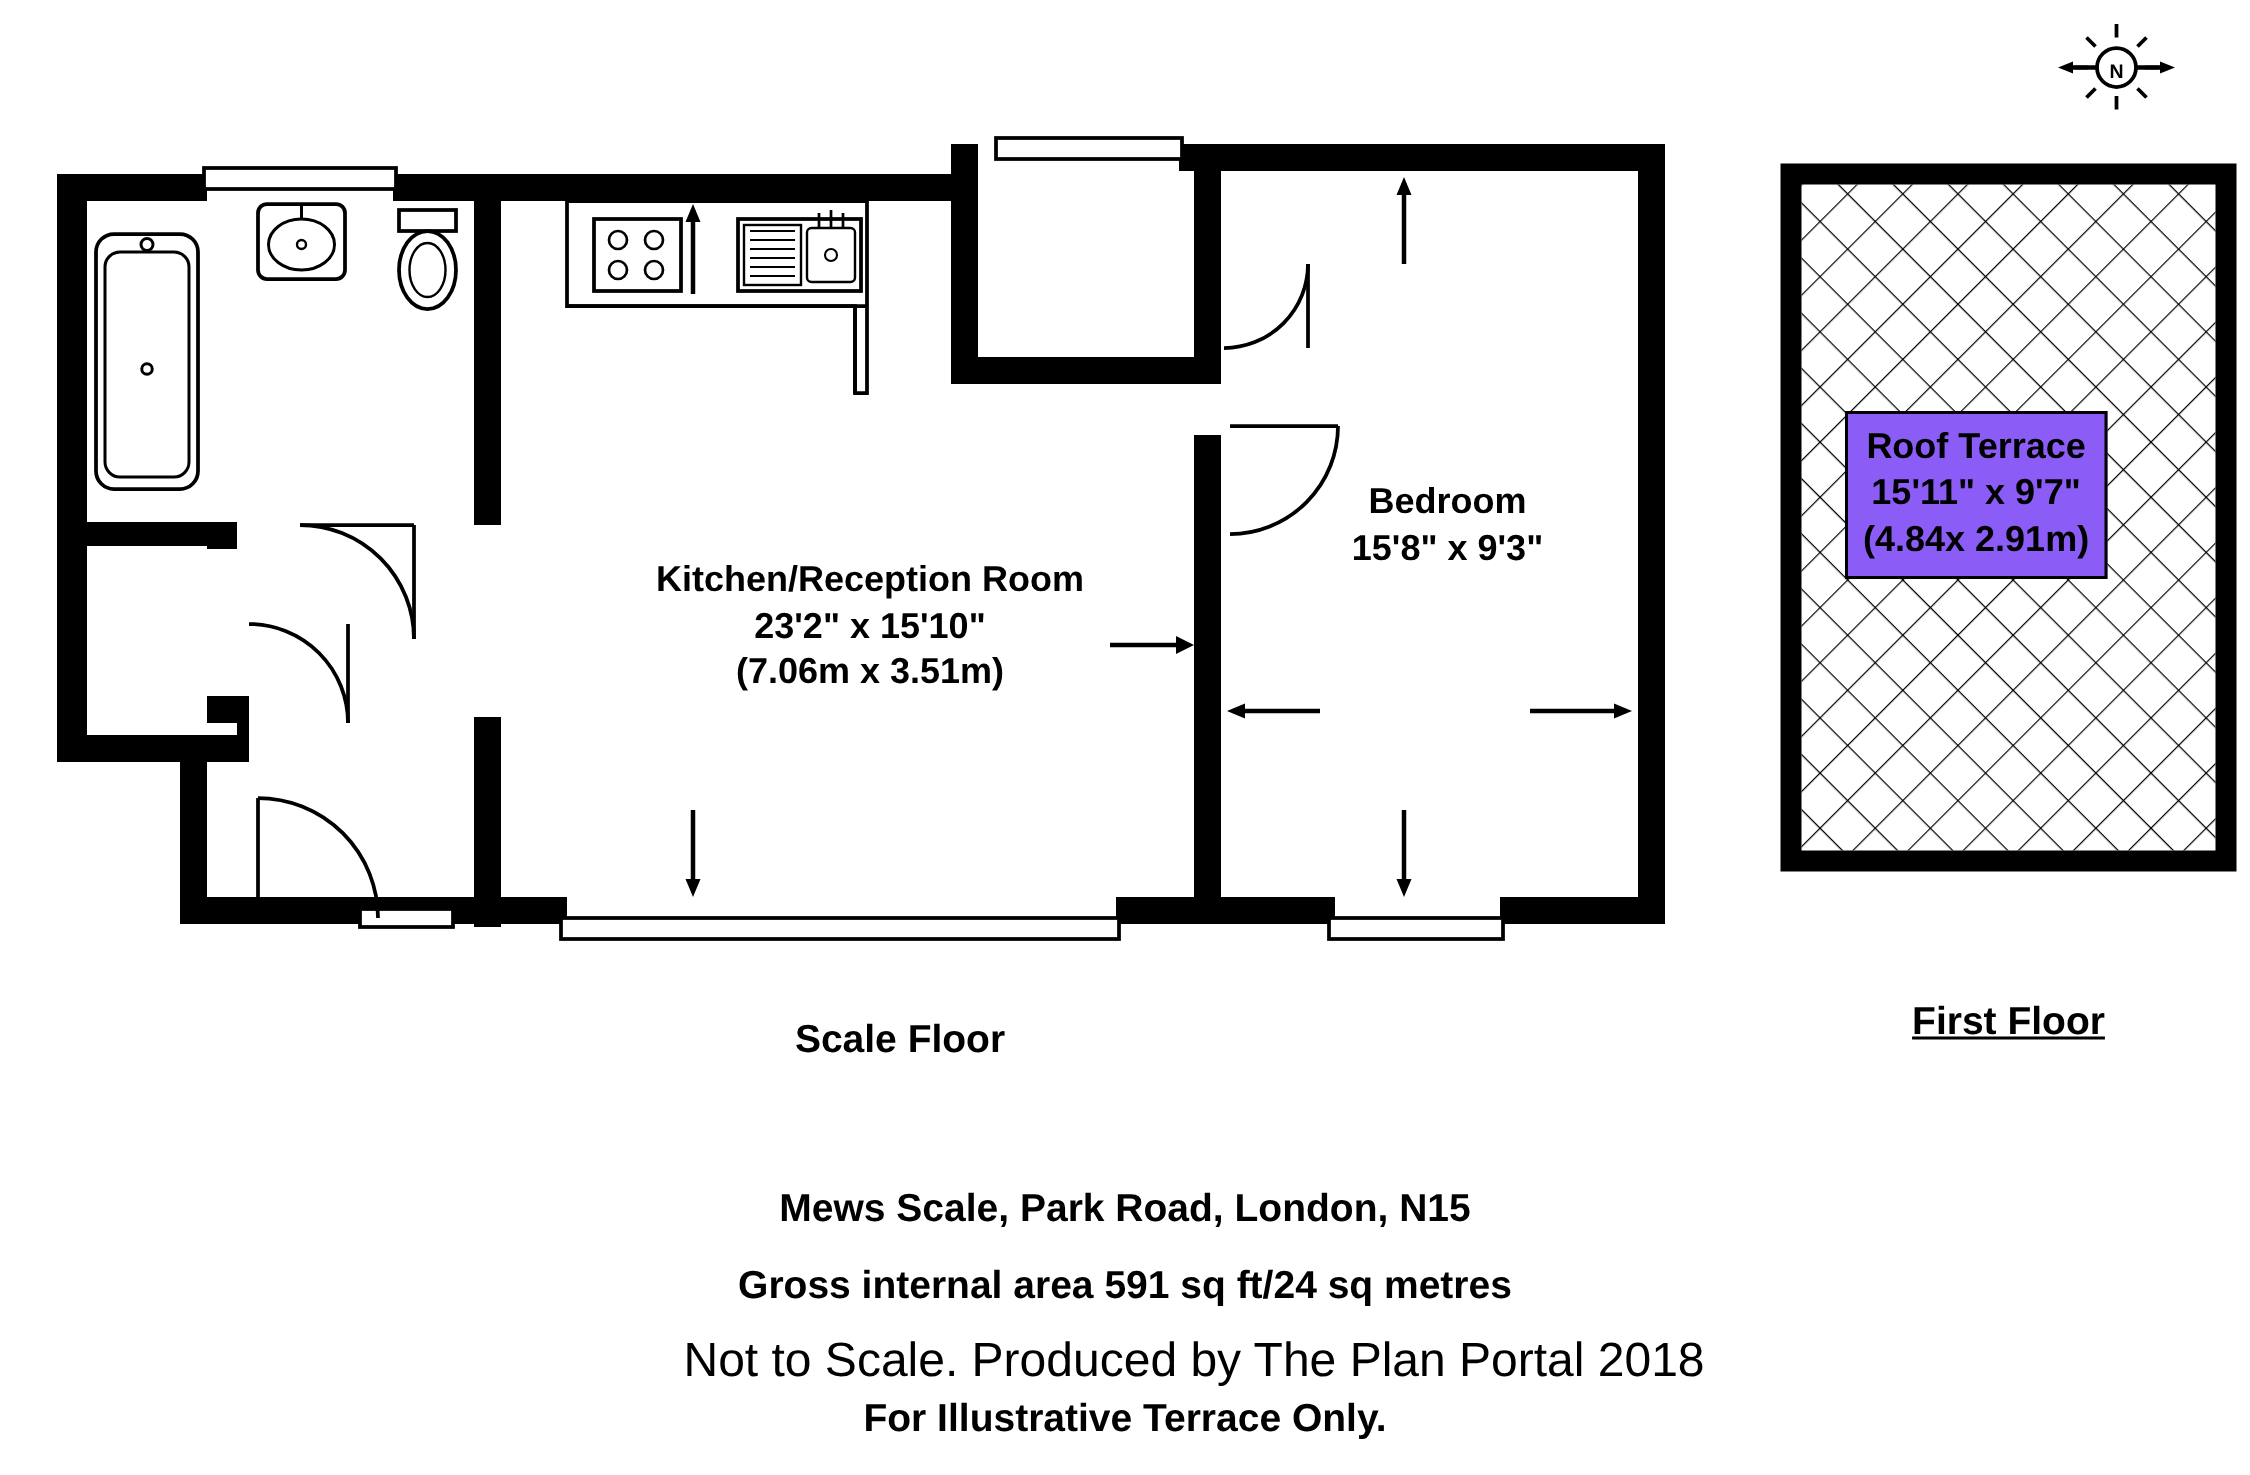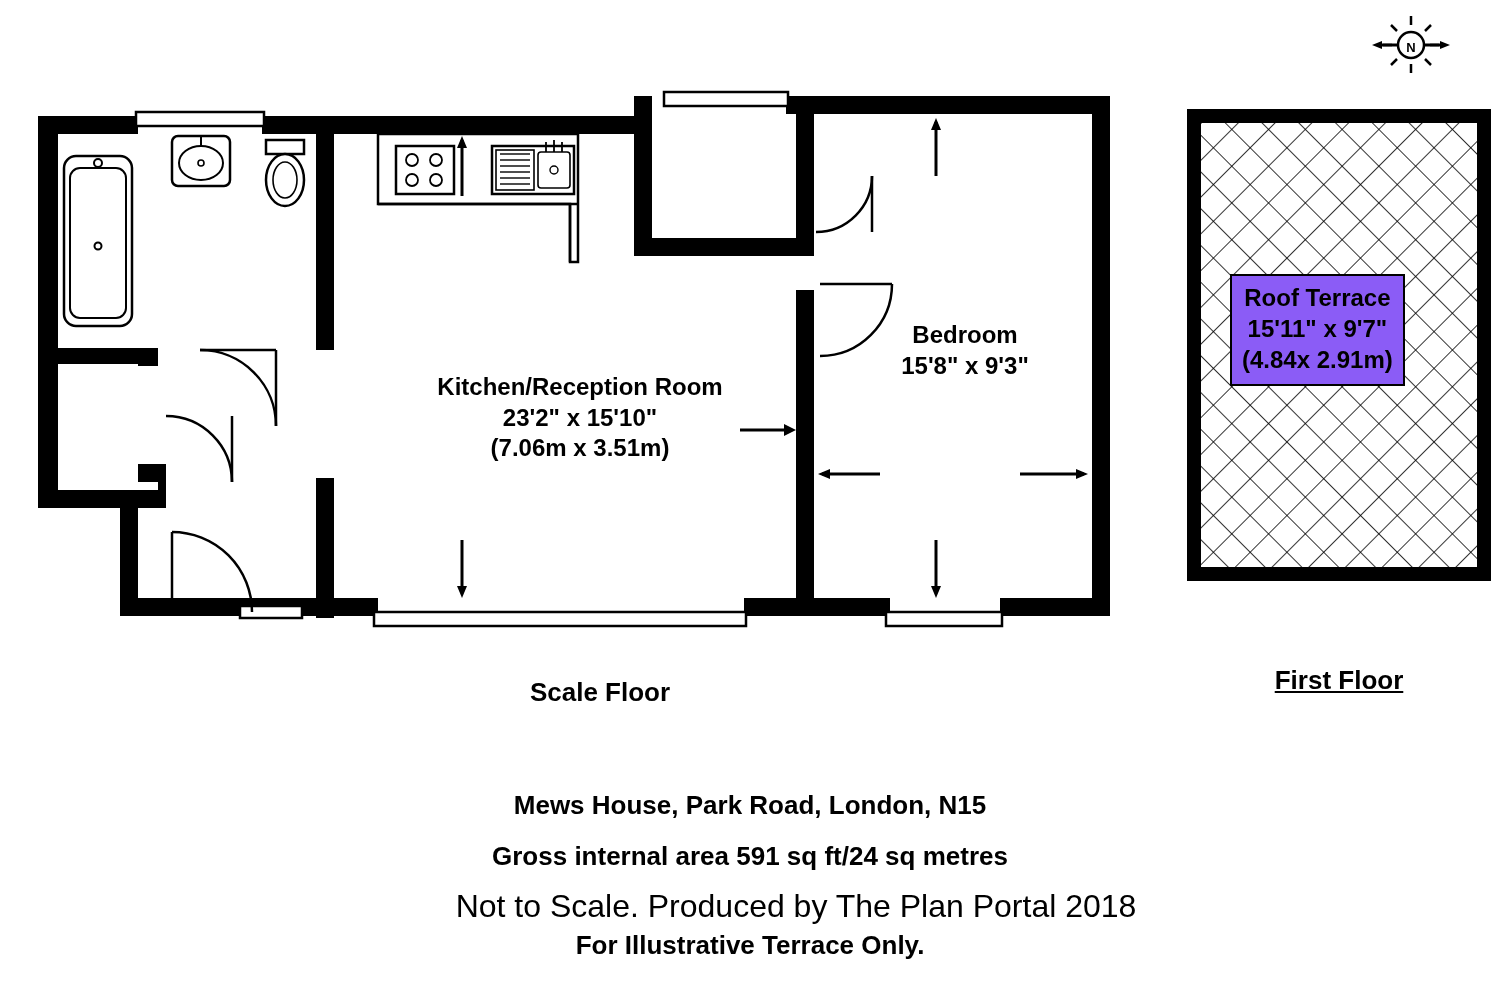--- a/index.html
+++ b/index.html
@@ -269,16 +269,16 @@
 <div id="roof-terrace-label" style="left: 1230px; top: 274px;">
   <div>Roof Terrace</div>
   <div>15'11" x 9'7"</div>
   <div>(4.84x 2.91m)</div>
 </div>
 
 <div class="label floor-label" style="left: 400px; top: 676px; width: 400px;">Scale Floor</div>
 
 <div class="label floor-label" style="left: 1189px; top: 664px; width: 300px; text-decoration: underline;">First Floor</div>
 
-<div class="footer-line footer-bold" style="top: 790px;">Mews House, Park Road, London, N15</div>
+<div class="footer-line footer-bold" style="top: 790px;">Mews Scale, Park Road, London, N15</div>
 <div class="footer-line footer-bold" style="top: 841px;">Gross internal area 591 sq ft/24 sq metres</div>
 <div class="footer-line footer-regular" style="top: 888px;">Not to Scale. Produced by The Plan Portal 2018</div>
 <div class="footer-line footer-bold" style="top: 930px;">For Illustrative Terrace Only.</div>
 
 </body></html>

